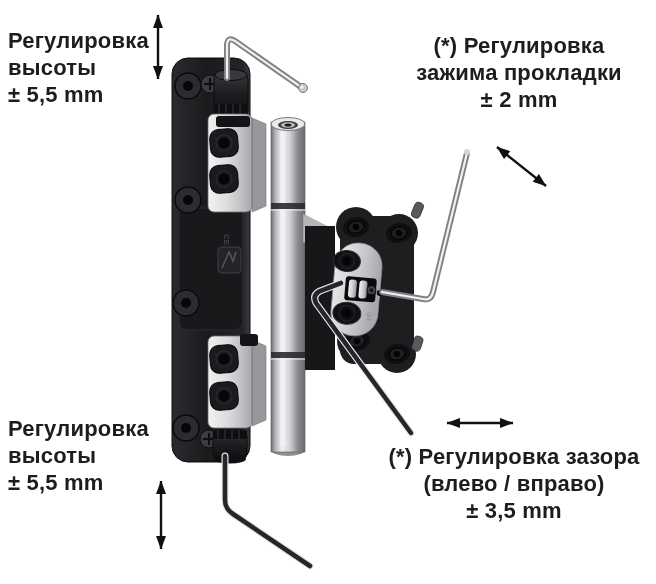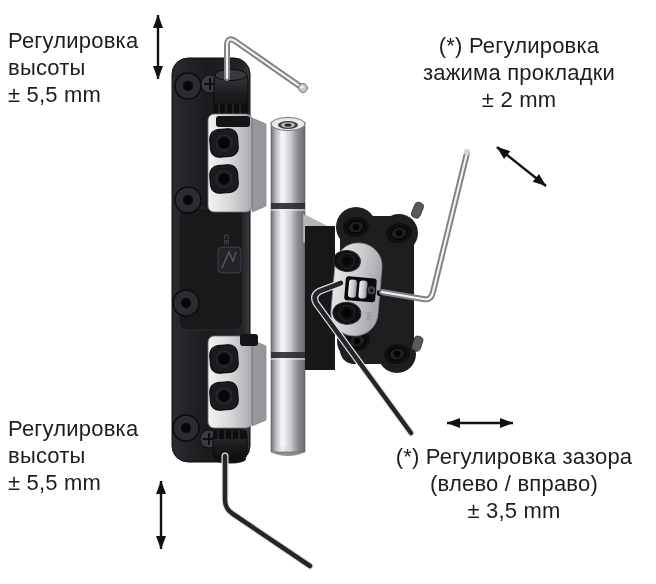--- a/index.html
+++ b/index.html
@@ -6,21 +6,21 @@
     --background:#ffffff; --text:#1d1d1b; --arrow:#111111;
   }
   html,body{margin:0;padding:0;background:var(--background);}
   .stage{
     position:relative; width:656px; height:584px; overflow:hidden;
     background:var(--background);
     font-family:"Liberation Sans", sans-serif;
   }
   .stage svg{position:absolute; left:0; top:0;}
   .label{
-    position:absolute; font-size:22px; line-height:27px; font-weight:400;
+    position:absolute; font-size:22px; line-height:27px; font-weight:700;
     color:var(--text); letter-spacing:.2px; white-space:nowrap;
   }
   .label p{margin:0;}
   .label.tr,.label.br{text-align:center;}
 </style>
 </head>
 <body>
 
 <div class="stage">
 

